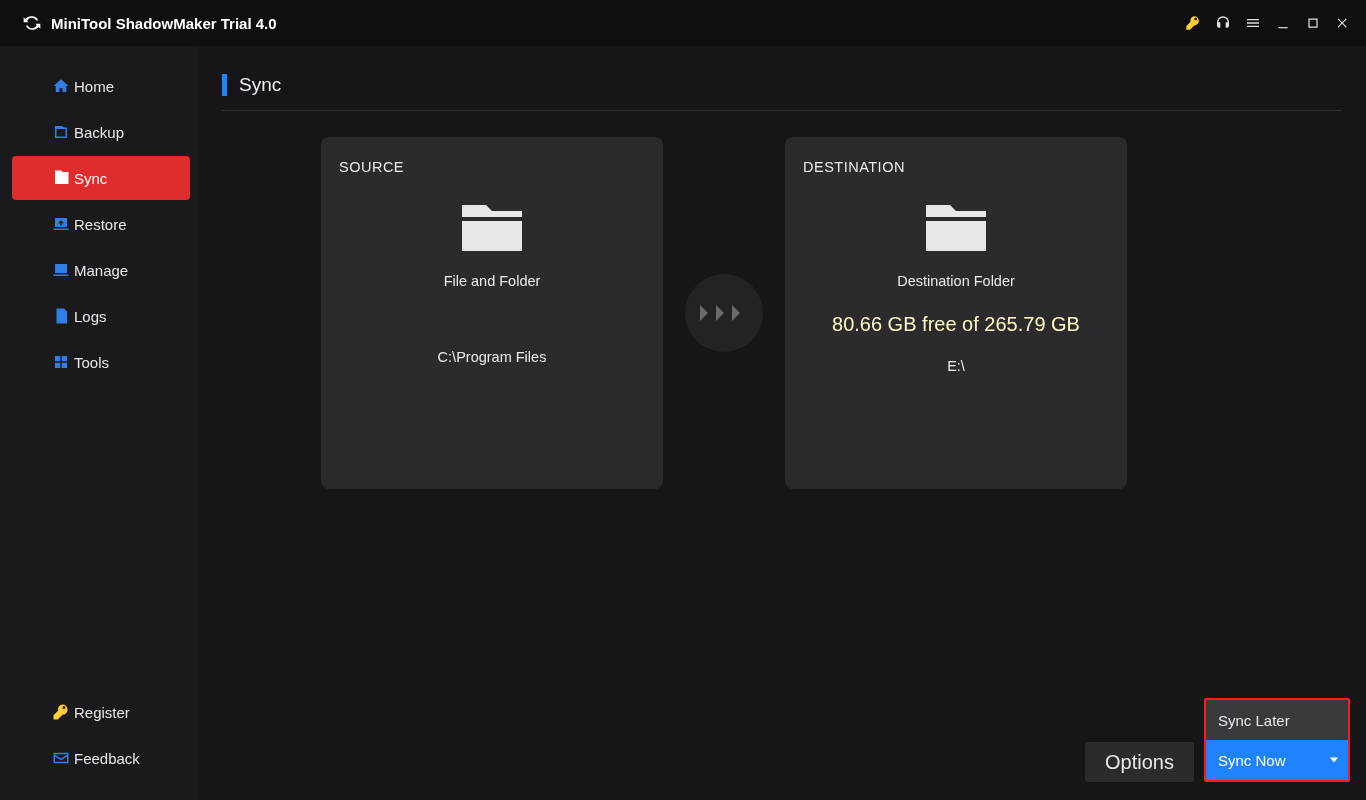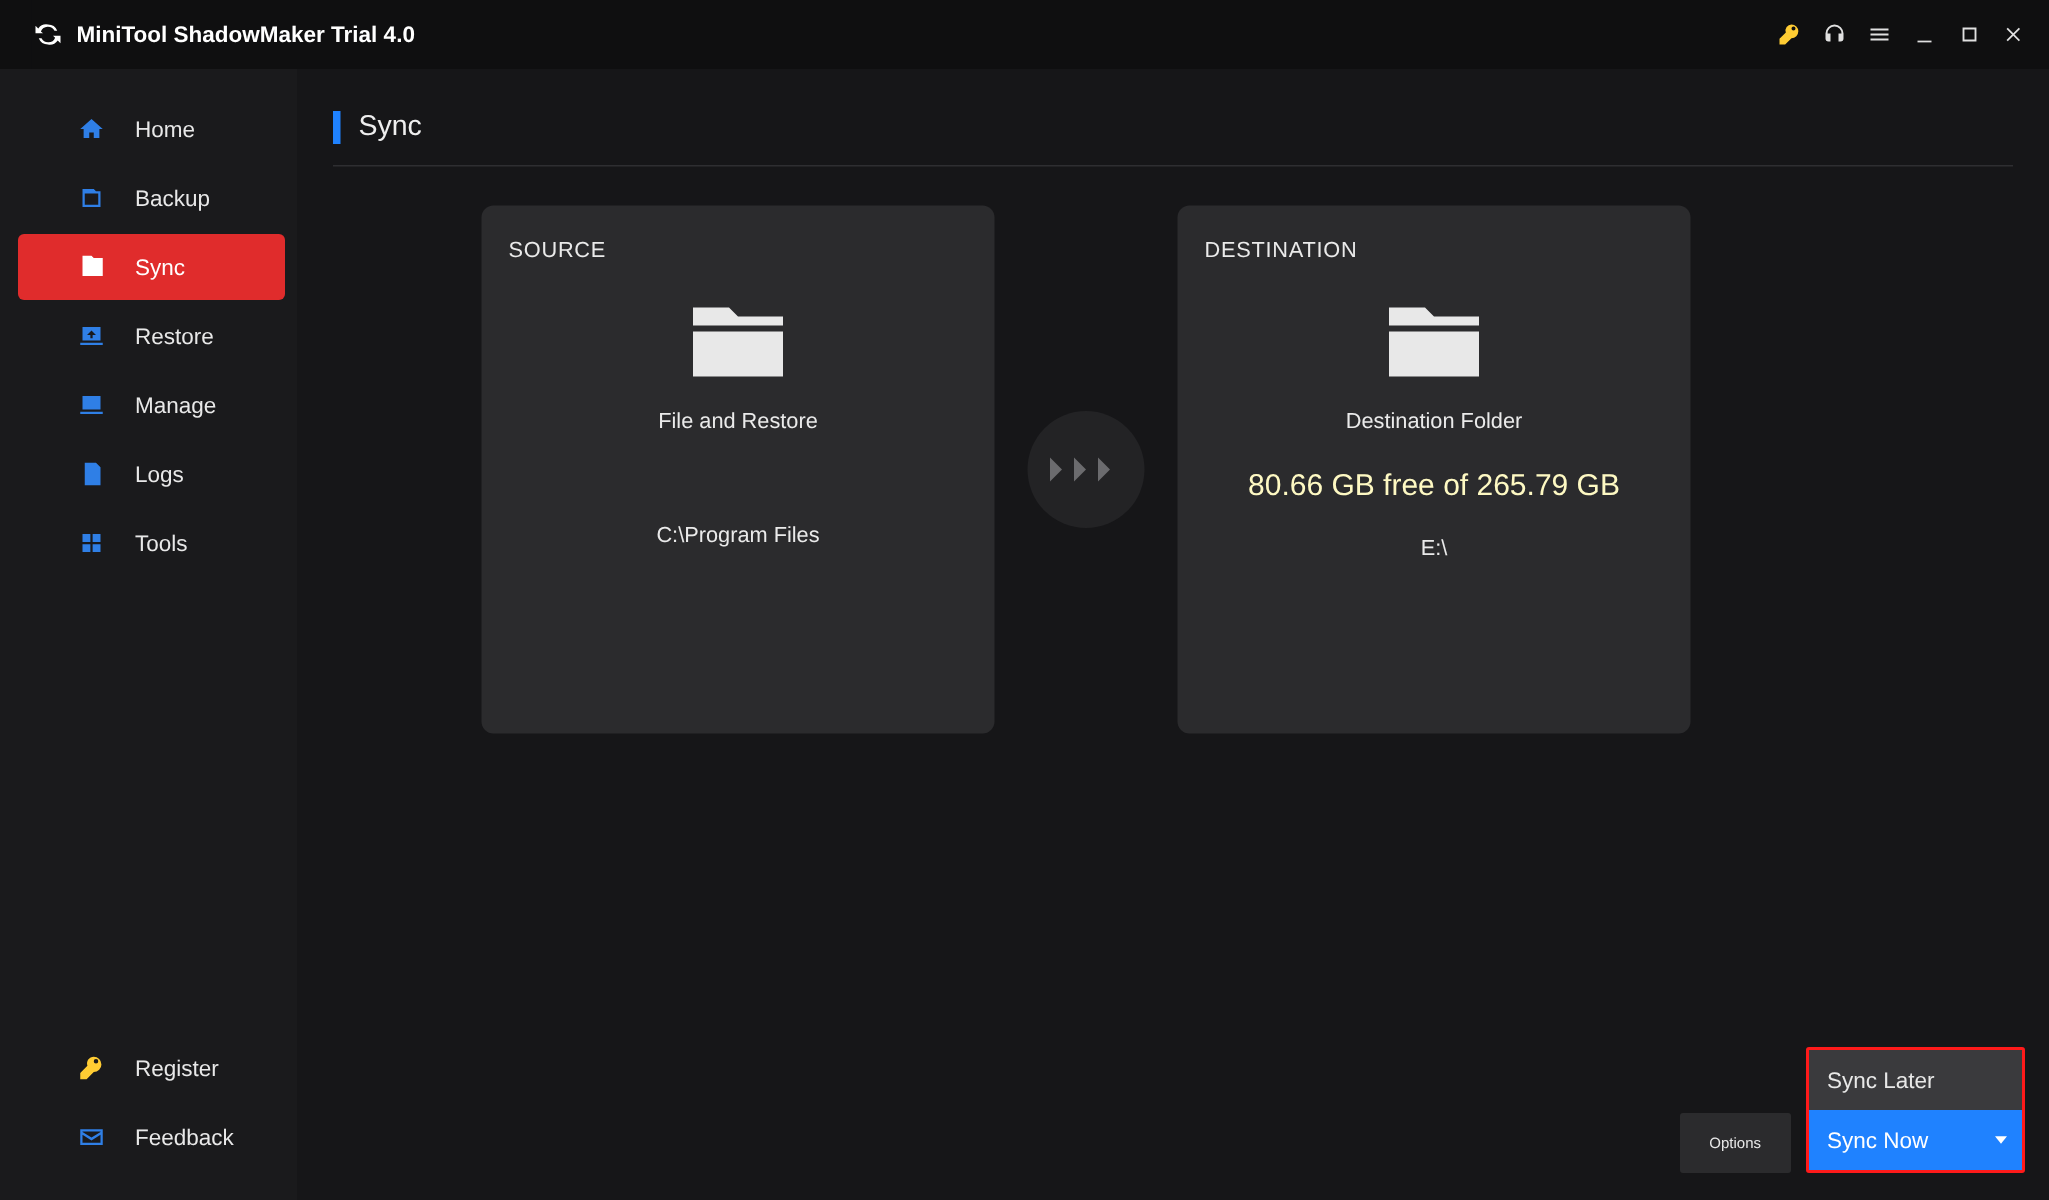--- a/index.html
+++ b/index.html
@@ -7,21 +7,21 @@
   .titlebar { height: 46px; background: #0f0f10; display: flex; align-items: center; padding: 0 8px 0 0; margin-left: 21px; }
   .logo { width: 22px; height: 22px; margin-right: 8px; display:flex; align-items:center; justify-content:center;}
   .app-title { font-size: 15px; font-weight: 600; color: #fff; }
   .title-spacer { flex: 1; }
   .title-btn { width: 30px; height: 30px; display:flex; align-items:center; justify-content:center; color:#e0e0e0; cursor:pointer; }
   .title-btn.key { color:#ffcc33; }
 
   .body { display:flex; height: calc(800px - 46px); }
   .sidebar { width: 198px; background:#1a1a1c; display:flex; flex-direction:column; padding-top:18px; }
   .side-list { flex:1; }
-  .side-item { display:flex; align-items:center; height:44px; padding-left:40px; gap:20px; font-size:15px; color:#e8e8e8; cursor:pointer; border-radius:4px; margin:0 8px 2px 12px;}
+  .side-item { display:flex; align-items:center; height:44px; padding-left:40px; gap:4px; font-size:15px; color:#e8e8e8; cursor:pointer; border-radius:4px; margin:0 8px 2px 12px;}
   .side-item .ic { width:18px; height:18px; display:flex; align-items:center; justify-content:center; color:#2f7fe6;}
   .side-item.active { background:#e02c2c; color:#fff; }
   .side-item.active .ic { color:#fff; }
   .side-bottom { margin-bottom:18px; }
   .side-bottom .side-item { font-size:15px; }
   .side-bottom .side-item.reg .ic { color:#ffcc33; }
 
   .main { flex:1; background:#161618; position:relative; padding:28px 18px 0 18px; }
   .page-header { display:flex; align-items:center; border-bottom:1px solid #2e2e31; padding-bottom:14px; margin:0 6px 26px 6px;}
   .header-bar { width:5px; height:22px; background:#1f82ff; margin-right:12px;}
@@ -31,21 +31,21 @@
   .card { width:342px; height:352px; background:#2b2b2d; border-radius:8px; padding:22px 18px 18px 18px; text-align:center; position:relative;}
   .card-title { text-align:left; font-size:14.5px; letter-spacing:0.5px; color:#eaeaea; margin-bottom:20px;}
   .folder-ic { width:72px; height:60px; margin: 8px auto 18px auto; display:flex; align-items:center; justify-content:center; }
   .card-label { font-size:14.5px; color:#eaeaea; margin-top:10px;}
   .card-free { font-size:20px; color:#fef9c3; margin-top:24px; }
   .card-path { font-size:14.5px; color:#eaeaea; margin-top:60px;}
   .card-path-dest { font-size:14.5px; color:#eaeaea; margin-top:22px;}
   .arrow-circ { width:78px; height:78px; border-radius:50%; background:#232325; display:flex; align-items:center; justify-content:center; margin:0 22px; }
 
   .footer { position:absolute; right:16px; bottom:18px; display:flex; align-items:flex-end; gap:10px; }
-  .options-btn { background:#2b2b2d; color:#e8e8e8; border:none; height:40px; padding:0 20px; font-size:10px; border-radius:2px; cursor:pointer;}
+  .options-btn { background:#2b2b2d; color:#e8e8e8; border:none; height:40px; padding:0 20px; font-size:20px; border-radius:2px; cursor:pointer;}
   .sync-dd { width:146px; border:2px solid #ff1a1a; border-radius:2px; }
   .dd-item { height:40px; display:flex; align-items:center; padding:12px 12px; font-size:15px; cursor:pointer; position:relative;}
   .dd-later { background:#3a3a3d; color:#e8e8e8; }
   .dd-now { background:#1f82ff; color:#fff; }
   .dd-caret { position:absolute; right:10px; top:50%; transform:translateY(-50%); width:0;height:0;border-left:4px solid transparent;border-right:4px solid transparent;border-top:5px solid #fff;}
 </style>
 </head>
 <body>
 
 <div class="titlebar">
@@ -176,21 +176,21 @@
 
     <div class="cards">
       <div class="card">
         <div class="card-title">SOURCE</div>
         <div class="folder-ic">
           <svg width="72" height="60" viewBox="0 0 72 60">
               <path fill="#e8e8e8" d="M6 10h24l6 6h30v6H6z"></path>
               <path fill="#e8e8e8" d="M6 26h60v30H6z"></path>
             </svg>
         </div>
-        <div class="card-label">File and Restore</div>
+        <div class="card-label">File and Folder</div>
         <div class="card-path">C:\Program Files</div>
       </div>
 
       <div class="arrow-circ">
         <svg width="52" height="24" viewBox="0 0 52 24">
           <path fill="#6b6b6e" d="M2 4l8 8-8 8z"></path>
           <path fill="#6b6b6e" d="M18 4l8 8-8 8z"></path>
           <path fill="#6b6b6e" d="M34 4l8 8-8 8z"></path>
         </svg>
       </div>

